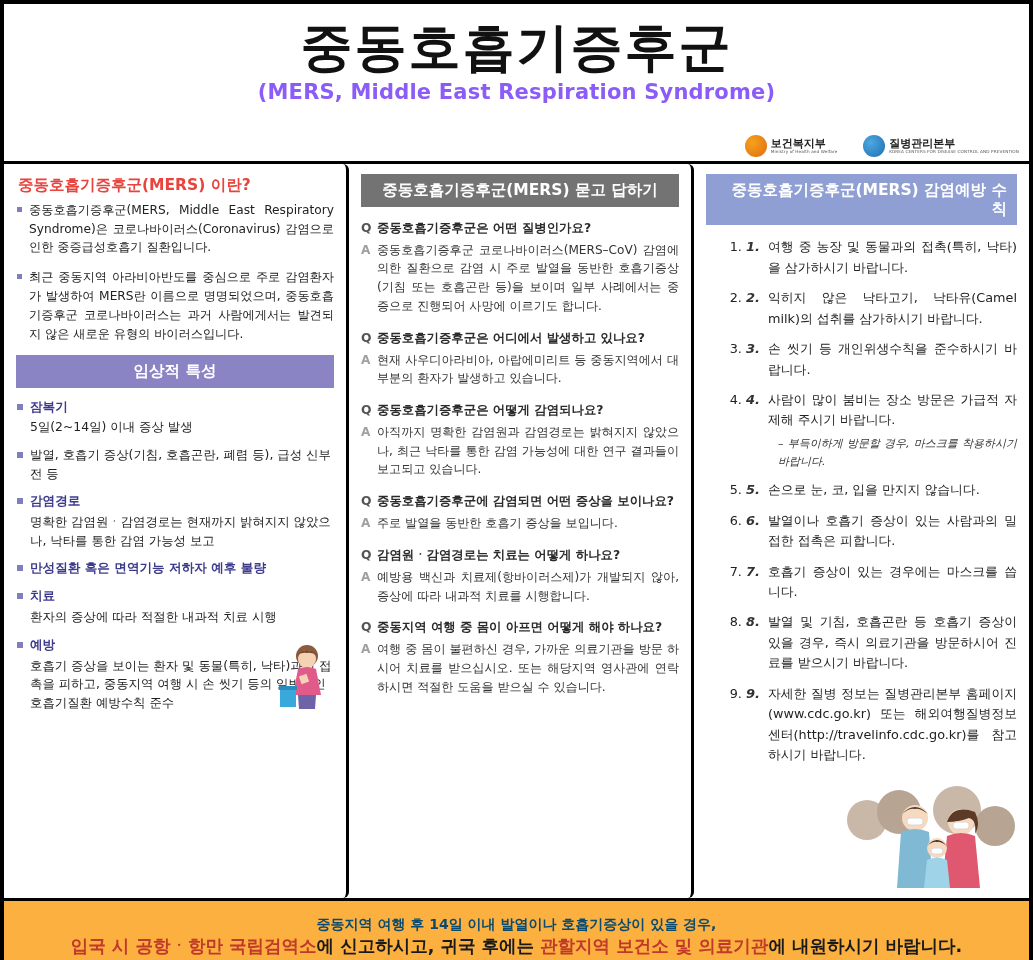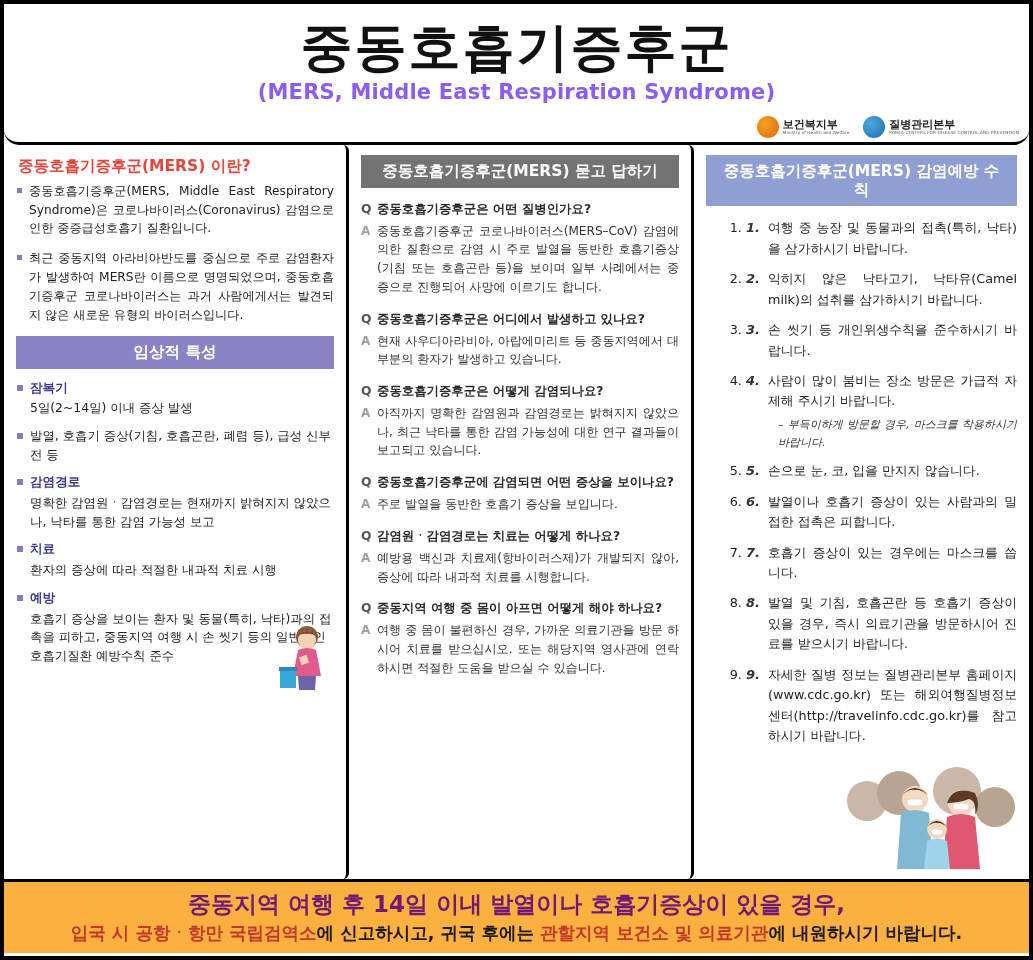--- a/index.html
+++ b/index.html
@@ -13,25 +13,24 @@
   .poster{
     position:relative;
     width:1033px;height:960px;
     box-sizing:border-box;
     border:4px solid #000;
     background:#fff;
   }
   
   .header{
     position:relative;
-    height:141px;
+    height:160px;
     border-bottom:3px solid #000;
     box-sizing:border-box;
     text-align:center;
-    border-radius:15px;
   }
   .title-main{
     margin:0;
     padding-top:14px;
     font-size:52px;
     font-weight:bold;
     letter-spacing:2px;
     color:#111;
     line-height:1.15;
   }
@@ -40,21 +39,21 @@
     font-size:21px;
     font-weight:bold;
     color:#8b5cf6;
     letter-spacing:0.2px;
   }
   .logos{
     position:absolute;
     right:10px;bottom:4px;
     display:flex;
     align-items:center;
-    gap:14px;
+    gap:26px;
   }
   .logo{
     display:flex;align-items:center;gap:4px;
   }
   .logo .mark{
     width:22px;height:22px;border-radius:50%;
     display:block;
   }
   .logo .mark.mohw{background:radial-gradient(circle at 35% 35%,#f6a21c,#e06a10);}
   .logo .mark.kcdc{background:radial-gradient(circle at 35% 35%,#4da7e0,#1d6fae);}
@@ -87,21 +86,21 @@
     padding:7px 10px;
     line-height:1.2;
   }
   .head-plain{
     color:#e8433c;
     padding:2px 2px 6px 2px;
     font-size:15.5px;
   }
   .head-purple{background:#8a84c4;color:#fff;text-align:center;}
   .head-red{background:#737373;color:#fff;text-align:center;}
-  .head-blue{background:#8f9fd4;color:#fff;text-align:center;}
+  .head-blue{background:#8f9fd4;color:#fff;text-align:right;}
 
   ul{list-style:none;margin:0;padding:0;}
   .bullets li{
     position:relative;
     padding-left:13px;
     margin-bottom:11px;
     font-size:12.2px;
     line-height:1.55;
     color:#222;
     text-align:justify;
@@ -168,21 +167,21 @@
   .footer{
     height:74px;
     background:#fbb040;
     border-top:3px solid #000;
     box-sizing:border-box;
     display:flex;flex-direction:column;
     align-items:center;justify-content:center;
     text-align:center;
     line-height:1.45;
   }
-  .footer .l1{font-size:23px;font-weight:bold;color:#701a75;}
+  .footer .l1{font-size:14px;font-weight:bold;color:#0c4a6e;}
   .footer .l2{font-size:17.5px;font-weight:bold;color:#1a1a1a;}
   .footer .hl{color:#c0392b;}
 </style>
 </head>
 <body>
 
 <div class="poster">
 
   <div class="header">
     <h1 class="title-main">중동호흡기증후군</h1>
@@ -221,20 +220,23 @@
           <span class="desc">5일(2~14일) 이내 증상 발생</span>
         </li>
         <li>
           <span class="desc">발열, 호흡기 증상(기침, 호흡곤란, 폐렴 등), 급성 신부전 등</span>
         </li>
         <li>
           <span class="lbl">감염경로</span>
           <span class="desc">명확한 감염원ㆍ감염경로는 현재까지 밝혀지지 않았으나, 낙타를 통한 감염 가능성 보고</span>
         </li>
         <li>
+          <span class="lbl solo">만성질환 혹은 면역기능 저하자 예후 불량</span>
+        </li>
+        <li>
           <span class="lbl">치료</span>
           <span class="desc">환자의 증상에 따라 적절한 내과적 치료 시행</span>
         </li>
         <li>
           <span class="lbl">예방</span>
           <span class="desc">호흡기 증상을 보이는 환자 및 동물(특히, 낙타)과의 접촉을 피하고, 중동지역 여행 시 손 씻기 등의 일반적인 호흡기질환 예방수칙 준수</span>
         </li>
       </ul>
 
       <svg class="ill-woman" viewBox="0 0 62 70">

